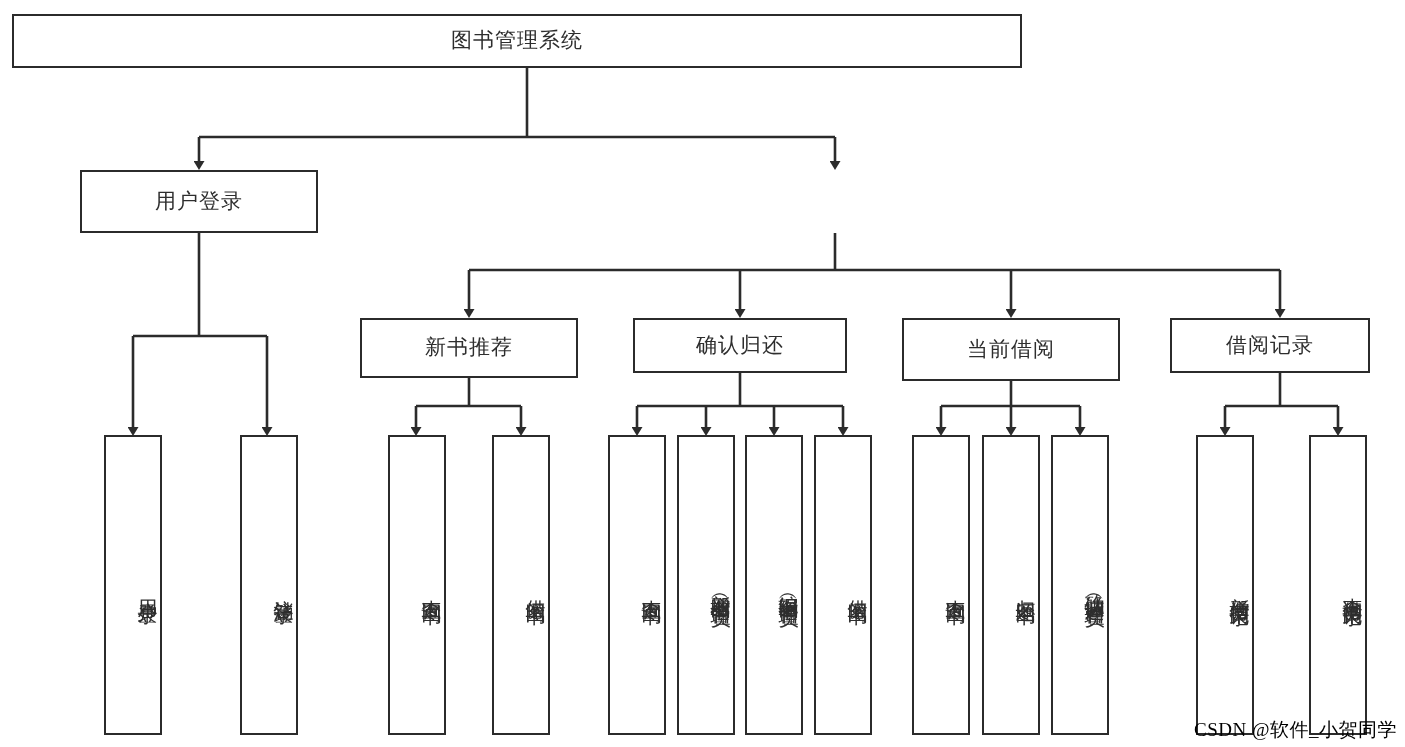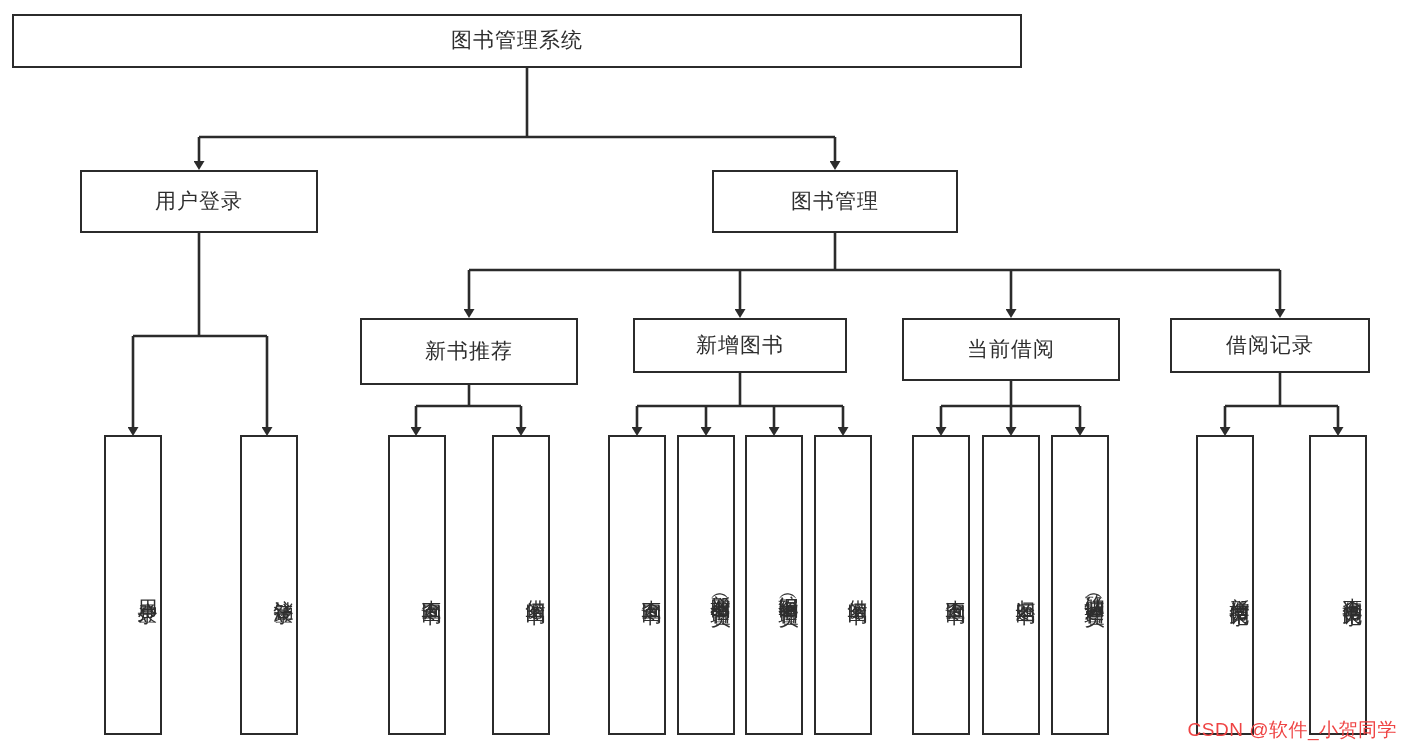--- a/index.html
+++ b/index.html
@@ -54,24 +54,24 @@
   .node.v .vtext {
     writing-mode: vertical-rl;
     text-orientation: upright;
     display: block;
   }
   .watermark {
     position: absolute;
     right: 8px;
     bottom: 4px;
     font-size: 19px;
-    color: #ef4444;
+    color: #000000;
     letter-spacing: 0.5px;
     white-space: nowrap;
-    font-family: Liberation Sans, sans-serif;
+    font-family: Liberation Serif, serif;
   }
 </style>
 </head>
 <body>
 
 <div id="diagram">
 
   <svg id="connectors" viewBox="0 0 1405 747" xmlns="http://www.w3.org/2000/svg">
     <defs>
       <marker id="arrow" markerWidth="9" markerHeight="11" refX="1" refY="5.5" orient="auto" markerUnits="userSpaceOnUse">
@@ -119,25 +119,24 @@
       <path d="M1225,406 L1338,406"></path>
       <path d="M1225,406 L1225,428" marker-end="url(#arrow)"></path>
       <path d="M1338,406 L1338,428" marker-end="url(#arrow)"></path>
     </g>
   </svg>
 
   <div class="node h" style="left:12px; top:14px; width:1010px; height:54px;">图书管理系统</div>
 
   <div class="node h" style="left:80px; top:170px; width:238px; height:63px;">用户登录</div>
 
-  <div class="node h" style="left:712px; top:170px; width:246px; height:63px;">图书管理</div>
 
-  <div class="node h" style="left:360px; top:318px; width:218px; height:67px;">新书推荐</div>
+  <div class="node h" style="left:360px; top:318px; width:218px; height:60px;">新书推荐</div>
 
-  <div class="node h" style="left:633px; top:318px; width:214px; height:55px;">新增图书</div>
+  <div class="node h" style="left:633px; top:318px; width:214px; height:55px;">确认归还</div>
 
   <div class="node h" style="left:902px; top:318px; width:218px; height:63px;">当前借阅</div>
 
   <div class="node h" style="left:1170px; top:318px; width:200px; height:55px;">借阅记录</div>
 
   <div class="node v" style="left:104px; top:435px; width:58px; height:300px;">
     <span class="vtext">用户登录</span>
   </div>
 
   <div class="node v" style="left:240px; top:435px; width:58px; height:300px;">

